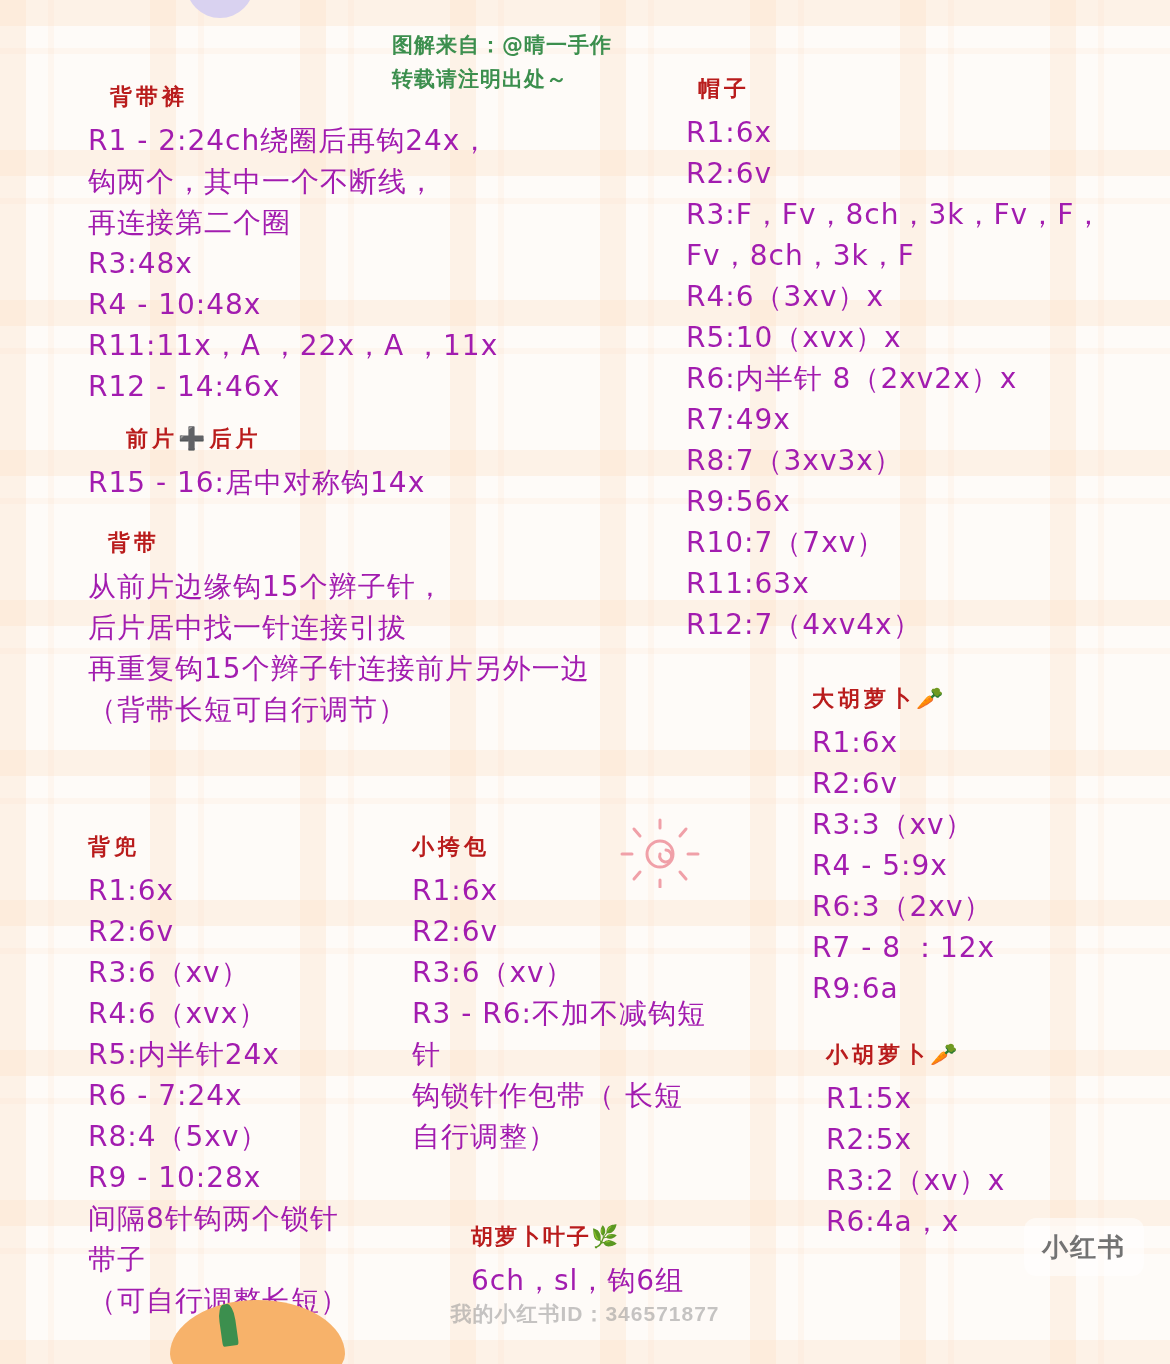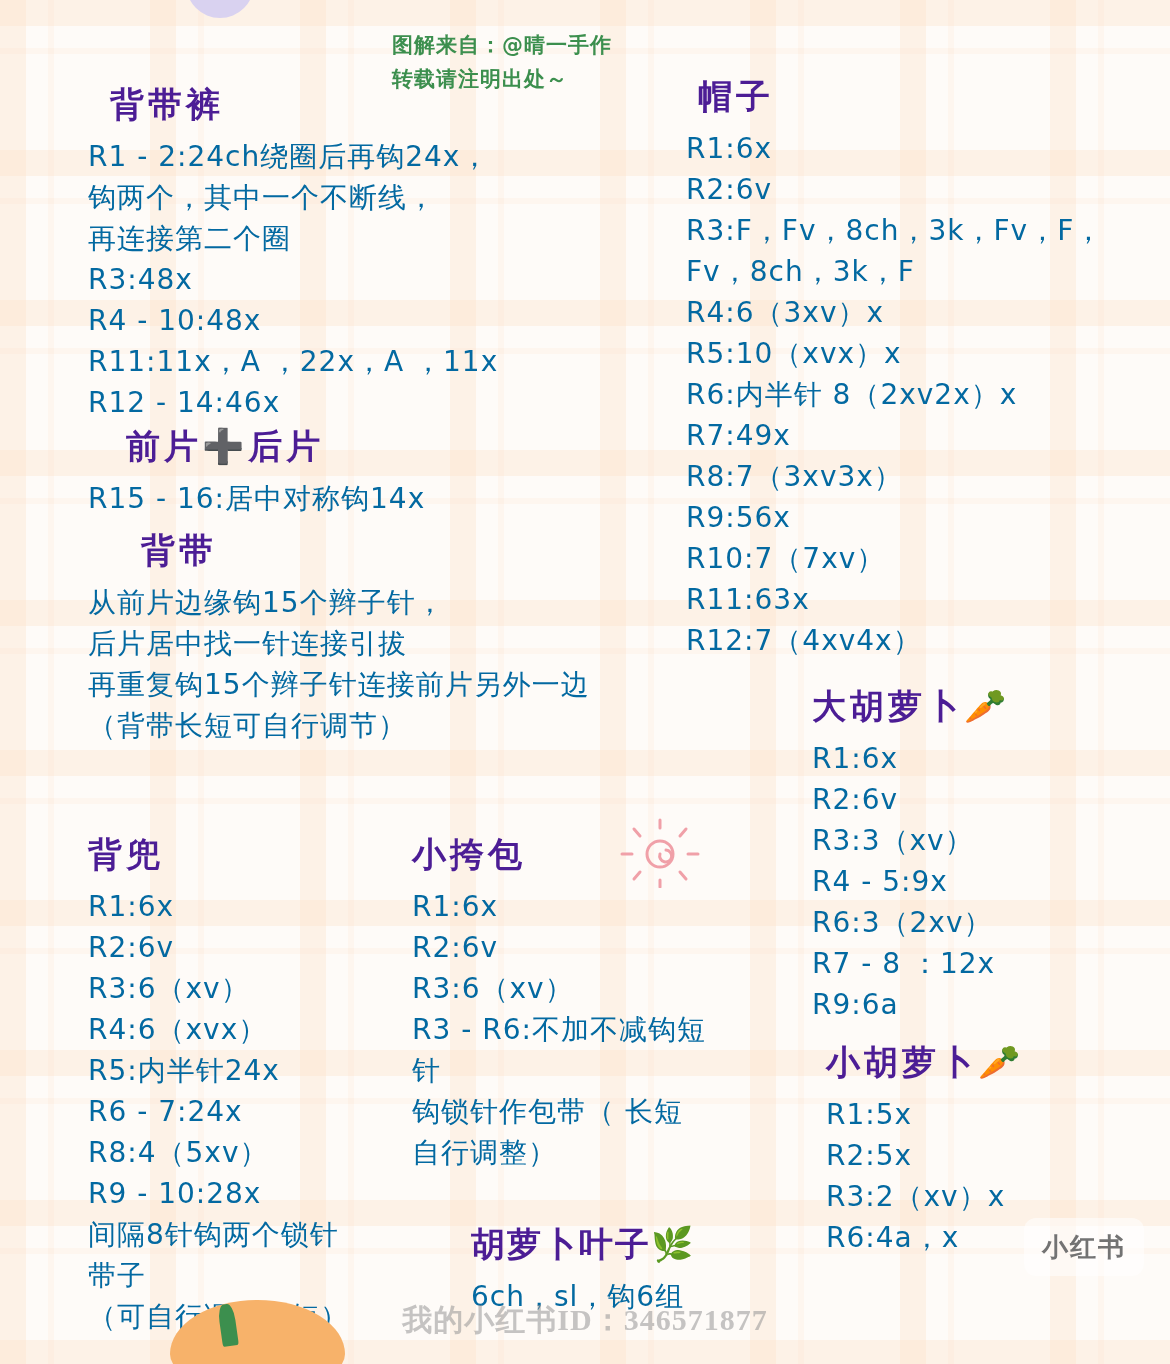--- a/index.html
+++ b/index.html
@@ -21,37 +21,37 @@
   .page{position:absolute;inset:0;}
 
   .credit{
     position:absolute;left:392px;top:28px;width:420px;
     color:#3c8f4e;font-size:21px;line-height:34px;font-weight:700;
     font-family:"DejaVu Sans",sans-serif;letter-spacing:1px;
   }
   .credit div{white-space:nowrap;}
 
   .head{
-    font-size:34px;font-weight:bold;color:#4c1d95;letter-spacing:4px;
+    font-size:22px;font-weight:bold;color:#b91c1c;letter-spacing:4px;
     font-family:"DejaVu Sans",sans-serif;
   }
   .line{
-    font-size:28px;color:#0369a1;line-height:41px;letter-spacing:1px;
+    font-size:28px;color:#a21caf;line-height:41px;letter-spacing:1px;
     font-family:"DejaVu Sans",sans-serif;white-space:nowrap;
   }
   .block{position:absolute;}
   .block .head{margin-bottom:8px;}
 
   
   #sec-overalls{left:88px;top:82px;width:600px;}
   #sec-overalls .head{margin-left:22px;}
   #sec-frontback{left:88px;top:424px;width:600px;}
   #sec-frontback .head{margin-left:38px;}
   #sec-strap{left:88px;top:528px;width:660px;}
-  #sec-strap .head{margin-left:53px;}
+  #sec-strap .head{margin-left:20px;}
   #sec-bib{left:88px;top:832px;width:330px;}
   #sec-bag{left:412px;top:832px;width:360px;}
   #sec-leaf{left:471px;top:1222px;width:400px;}
   #sec-hat{left:686px;top:74px;width:440px;}
   #sec-hat .head{margin-left:12px;}
   #sec-bigcarrot{left:812px;top:684px;width:330px;}
   #sec-smallcarrot{left:826px;top:1040px;width:330px;}
   .sub-lines{margin-top:2px;}
 
   .sun{
@@ -59,22 +59,22 @@
   }
   .watermark{
     position:absolute;right:26px;top:1218px;width:120px;height:58px;
     border-radius:12px;background:rgba(255,255,255,0.55);
     color:#737373;font-size:26px;font-weight:bold;letter-spacing:2px;
     display:flex;align-items:center;justify-content:center;
     font-family:"DejaVu Sans",sans-serif;
   }
   .bottom-id{
     position:absolute;left:0;right:0;top:1300px;text-align:center;
-    color:rgba(150,150,150,0.55);font-size:30px;font-weight:bold;
-    font-family:Liberation Serif, serif;letter-spacing:1px;
+    color:rgba(150,150,150,0.55);font-size:21px;font-weight:bold;
+    font-family:Liberation Sans, sans-serif;letter-spacing:1px;
   }
   .pumpkin{
     position:absolute;left:170px;top:1300px;width:175px;height:90px;
     background:#f7b26a;border-radius:50% 50% 45% 45%/60% 60% 40% 40%;
   }
   .pumpkin .leafy{
     position:absolute;left:50px;top:4px;width:16px;height:42px;background:#3c8f4e;
     border-radius:40% 40% 10% 10%;transform:rotate(-8deg);
   }
   .topblob{

